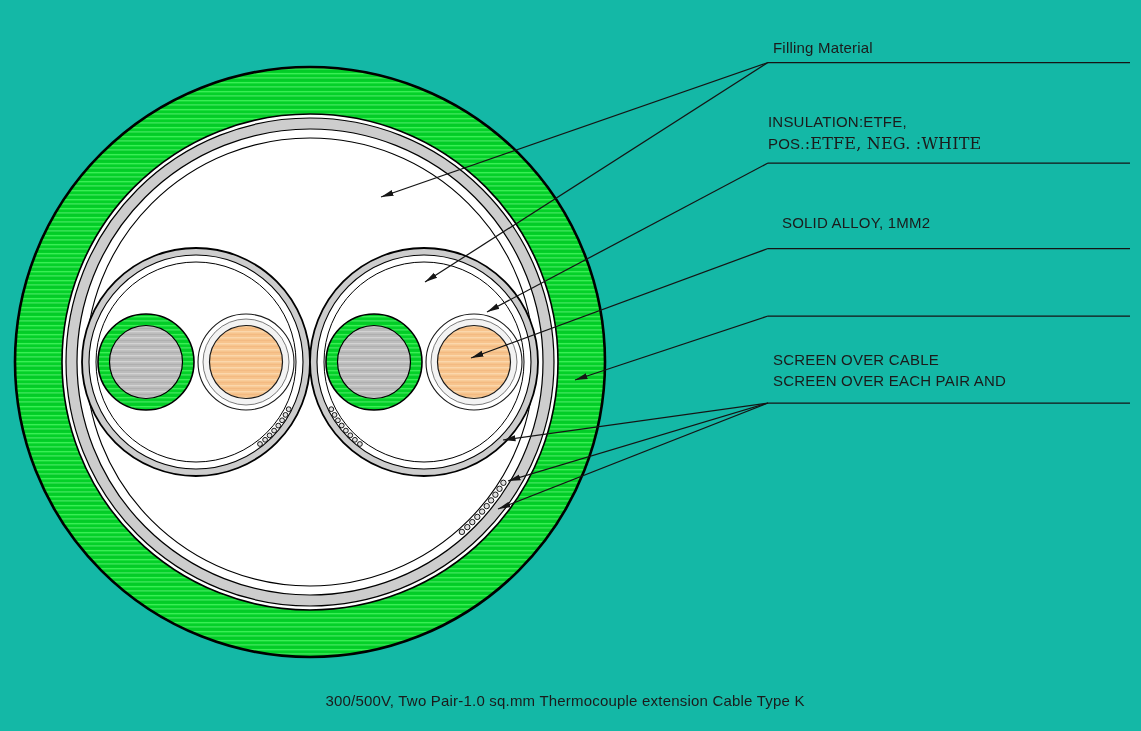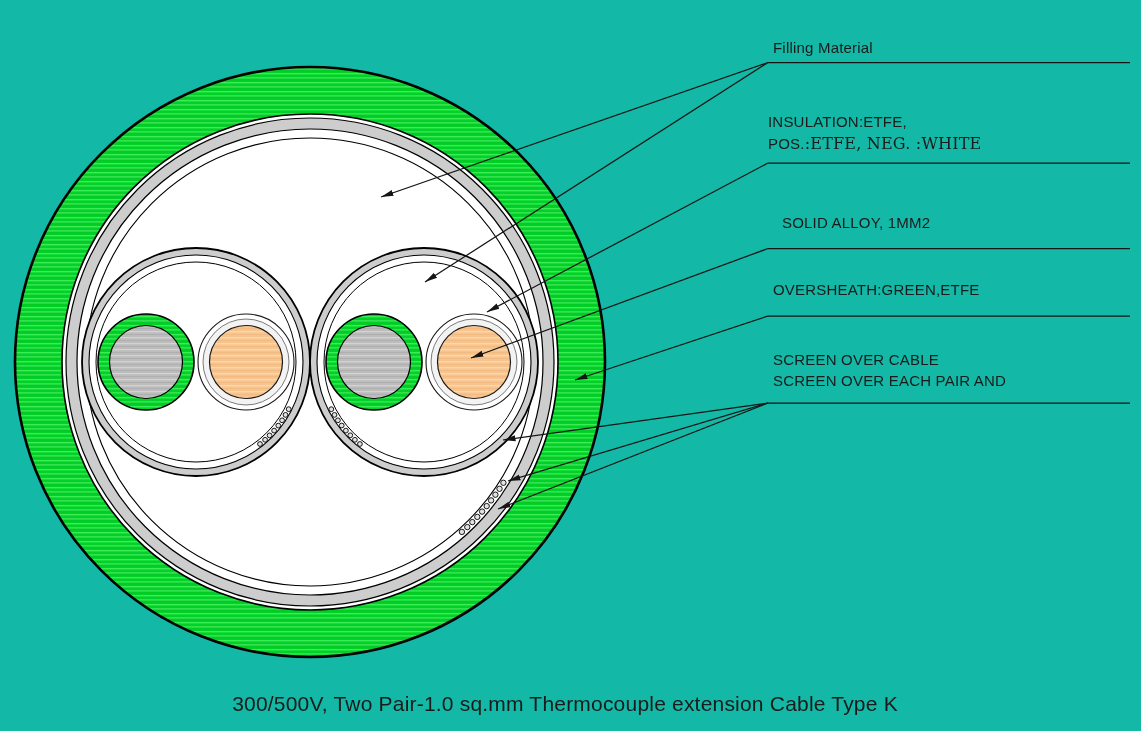--- a/index.html
+++ b/index.html
@@ -20,21 +20,21 @@
     white-space:nowrap;
   }
   .lbl .serif{
     font-family:"DejaVu Serif", serif;
     font-size:16px;
   }
   .caption{
     position:absolute;
     left:0;top:692px;width:1130px;
     text-align:center;
-    font-size:21px;
+    font-size:15px;
     color:#1b1b1b;
     letter-spacing:0.2px;
   }
 </style>
 </head>
 <body>
 
 <div class="stage">
 
   <svg width="1141" height="731" viewBox="0 0 1141 731">
@@ -147,23 +147,20 @@
 
   <div class="lbl" style="left:768px;top:111px;line-height:22px;">
     <div>INSULATION:ETFE,</div>
     <div><span>POS.</span><span class="serif">:ETFE,  NEG. :WHITE</span></div>
   </div>
 
   <div class="lbl" style="left:782px;top:212px;">
     <span>SOLID ALLOY, 1MM2</span>
   </div>
 
-  <div class="lbl" style="left:773px;top:279px;">
-    <span>OVERSHEATH:GREEN,ETFE</span>
-  </div>
 
   <div class="lbl" style="left:773px;top:349px;">
     <div>SCREEN OVER CABLE</div>
     <div>SCREEN OVER EACH PAIR AND</div>
   </div>
 
   <div class="caption">
     <span>300/500V, Two Pair-1.0 sq.mm Thermocouple extension Cable Type K</span>
   </div>
 

